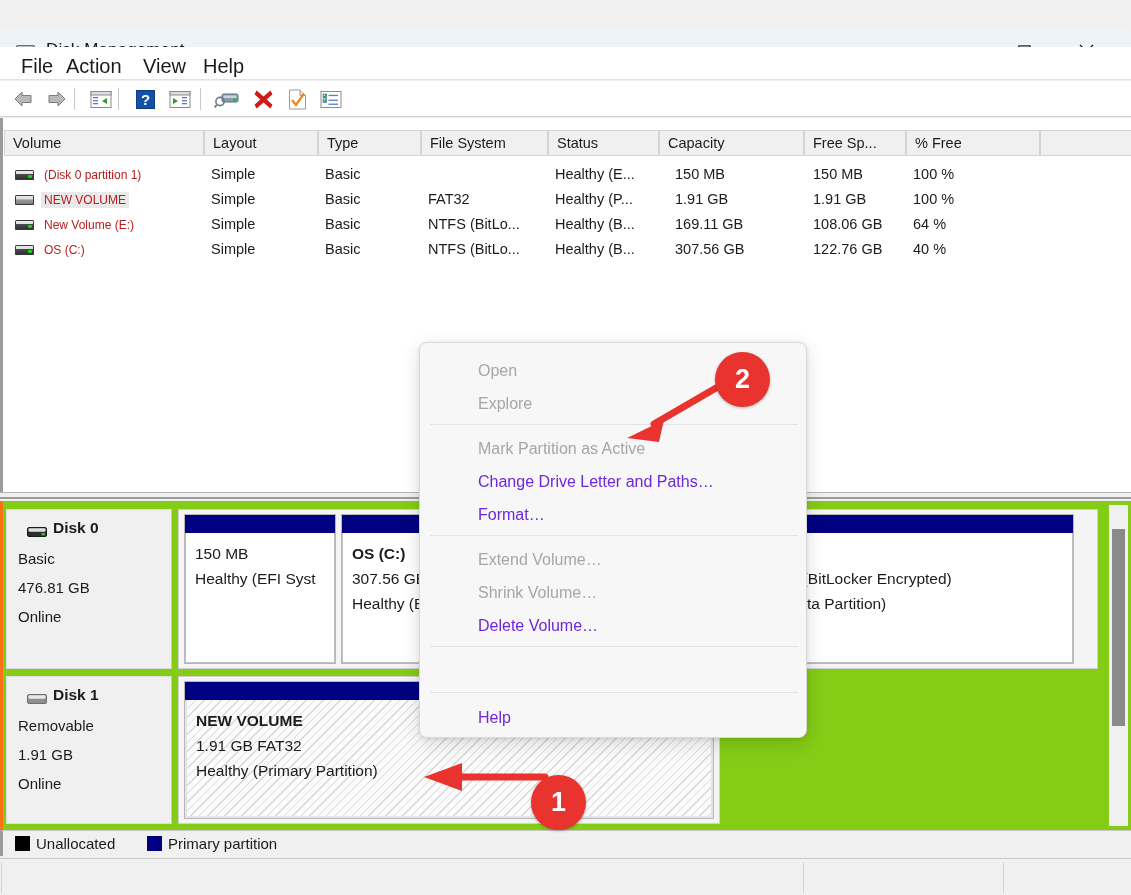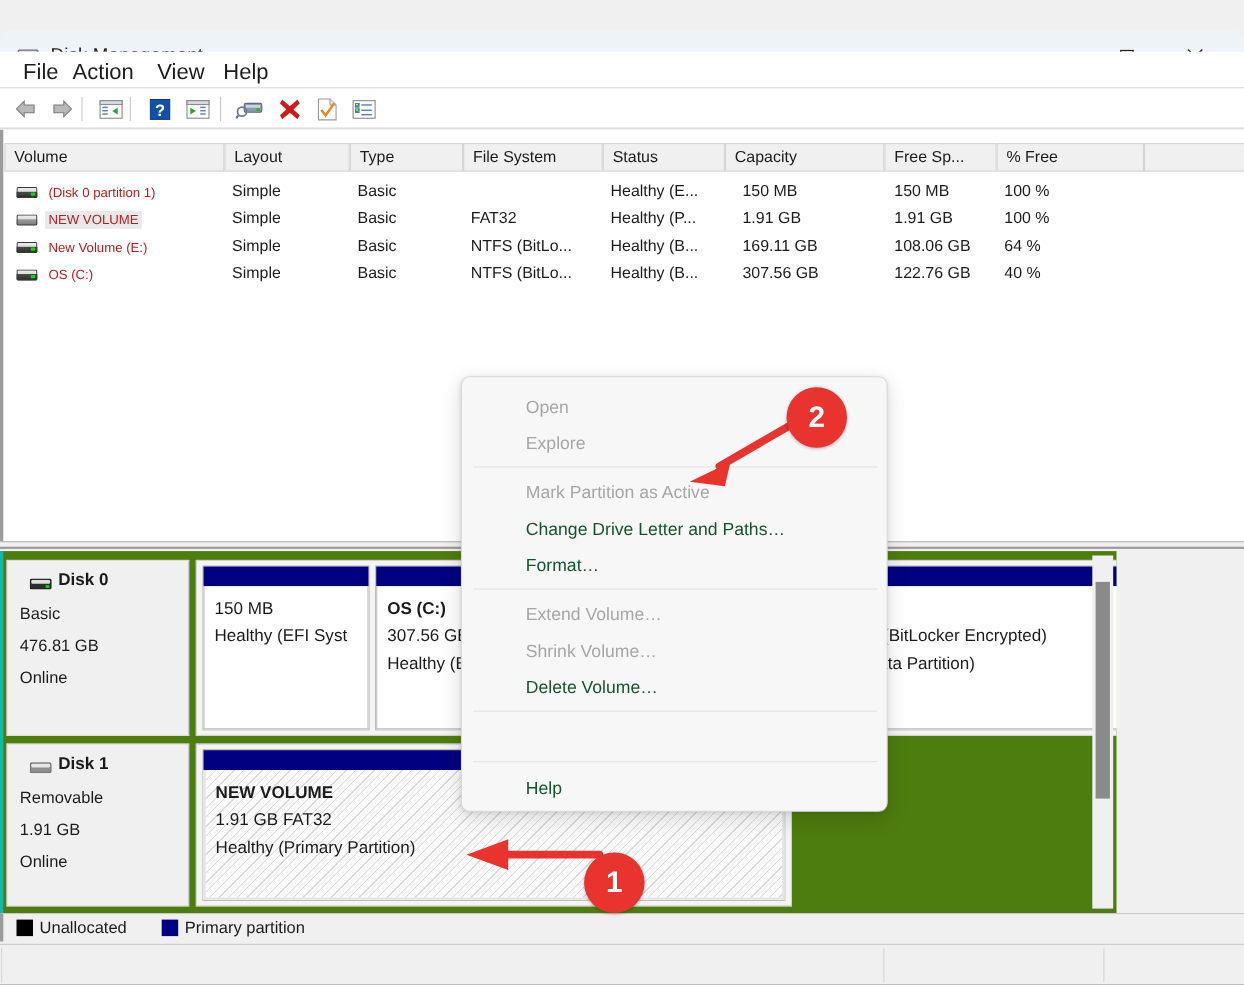--- a/index.html
+++ b/index.html
@@ -123,23 +123,23 @@
   .list-splitter {
     position: absolute; left: 0; top: 492px; width: 1131px; height: 7px;
     background: #f0f0f0;
     border-top: 1px solid #b4b4b4;
     border-bottom: 2px solid #9b9b9b;
     box-sizing: border-box;
   }
 
   
   .graphpane {
-    position: absolute; left: 0; top: 501px; width: 1015px; height: 329px;
-    background: #4d7c0f;
-    border-left: 3px solid #14b8a6;
+    position: absolute; left: 0; top: 501px; width: 1131px; height: 329px;
+    background: #84cc16;
+    border-left: 3px solid #f97316;
     box-sizing: border-box;
     overflow: hidden;
   }
   .diskrow {
     position: absolute; left: 3px;
     box-sizing: border-box;
   }
   .diskinfo {
     position: absolute; left: 0; top: 0; width: 166px; height: 100%;
     background: #f0f0f0;
@@ -235,21 +235,21 @@
     border: 1px solid #d9d9d9;
     border-radius: 8px;
     box-shadow: 0 6px 20px rgba(0,0,0,0.13), 0 1px 4px rgba(0,0,0,0.10);
     box-sizing: border-box;
     overflow: hidden;
   }
   .mi {
     position: absolute; left: 0; width: 100%; height: 33px;
     font-size: 16px; line-height: 33px;
     padding-left: 58px; box-sizing: border-box;
-    color: #14532d; cursor: default;
+    color: #6d28d9; cursor: default;
     white-space: nowrap;
   }
   .mi.dis { color: #a6a6a6; }
   .msep {
     position: absolute; left: 10px; width: 368px; height: 1px;
     background: #e3e3e3;
   }
 
   
   .badge {

